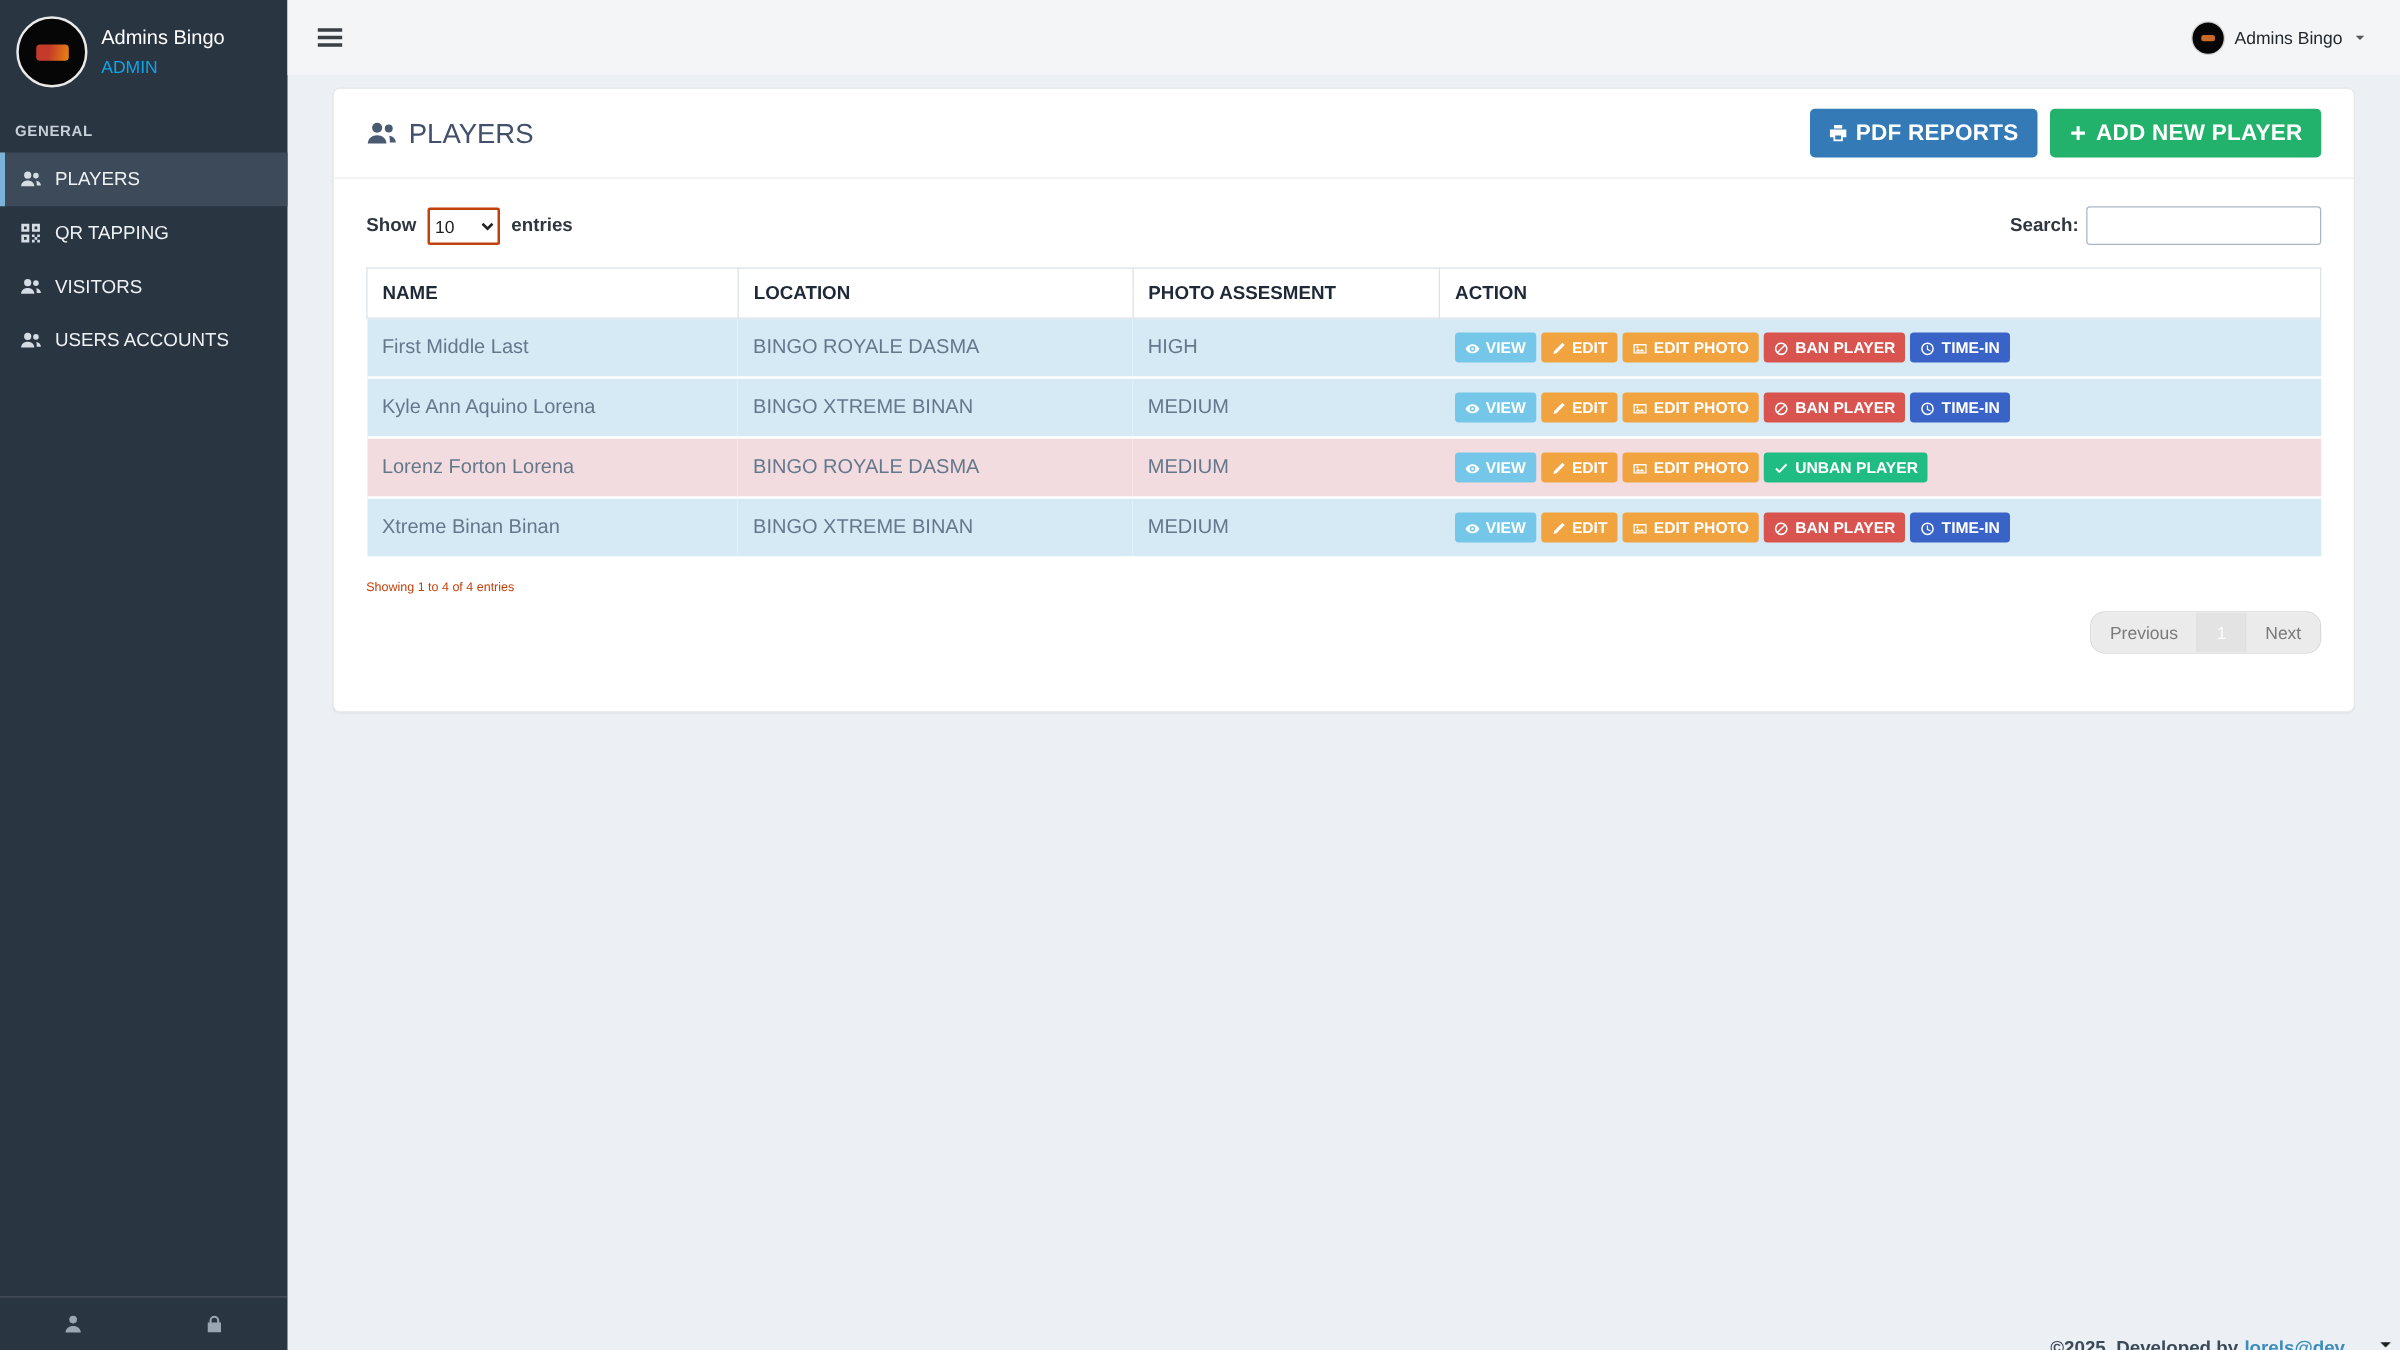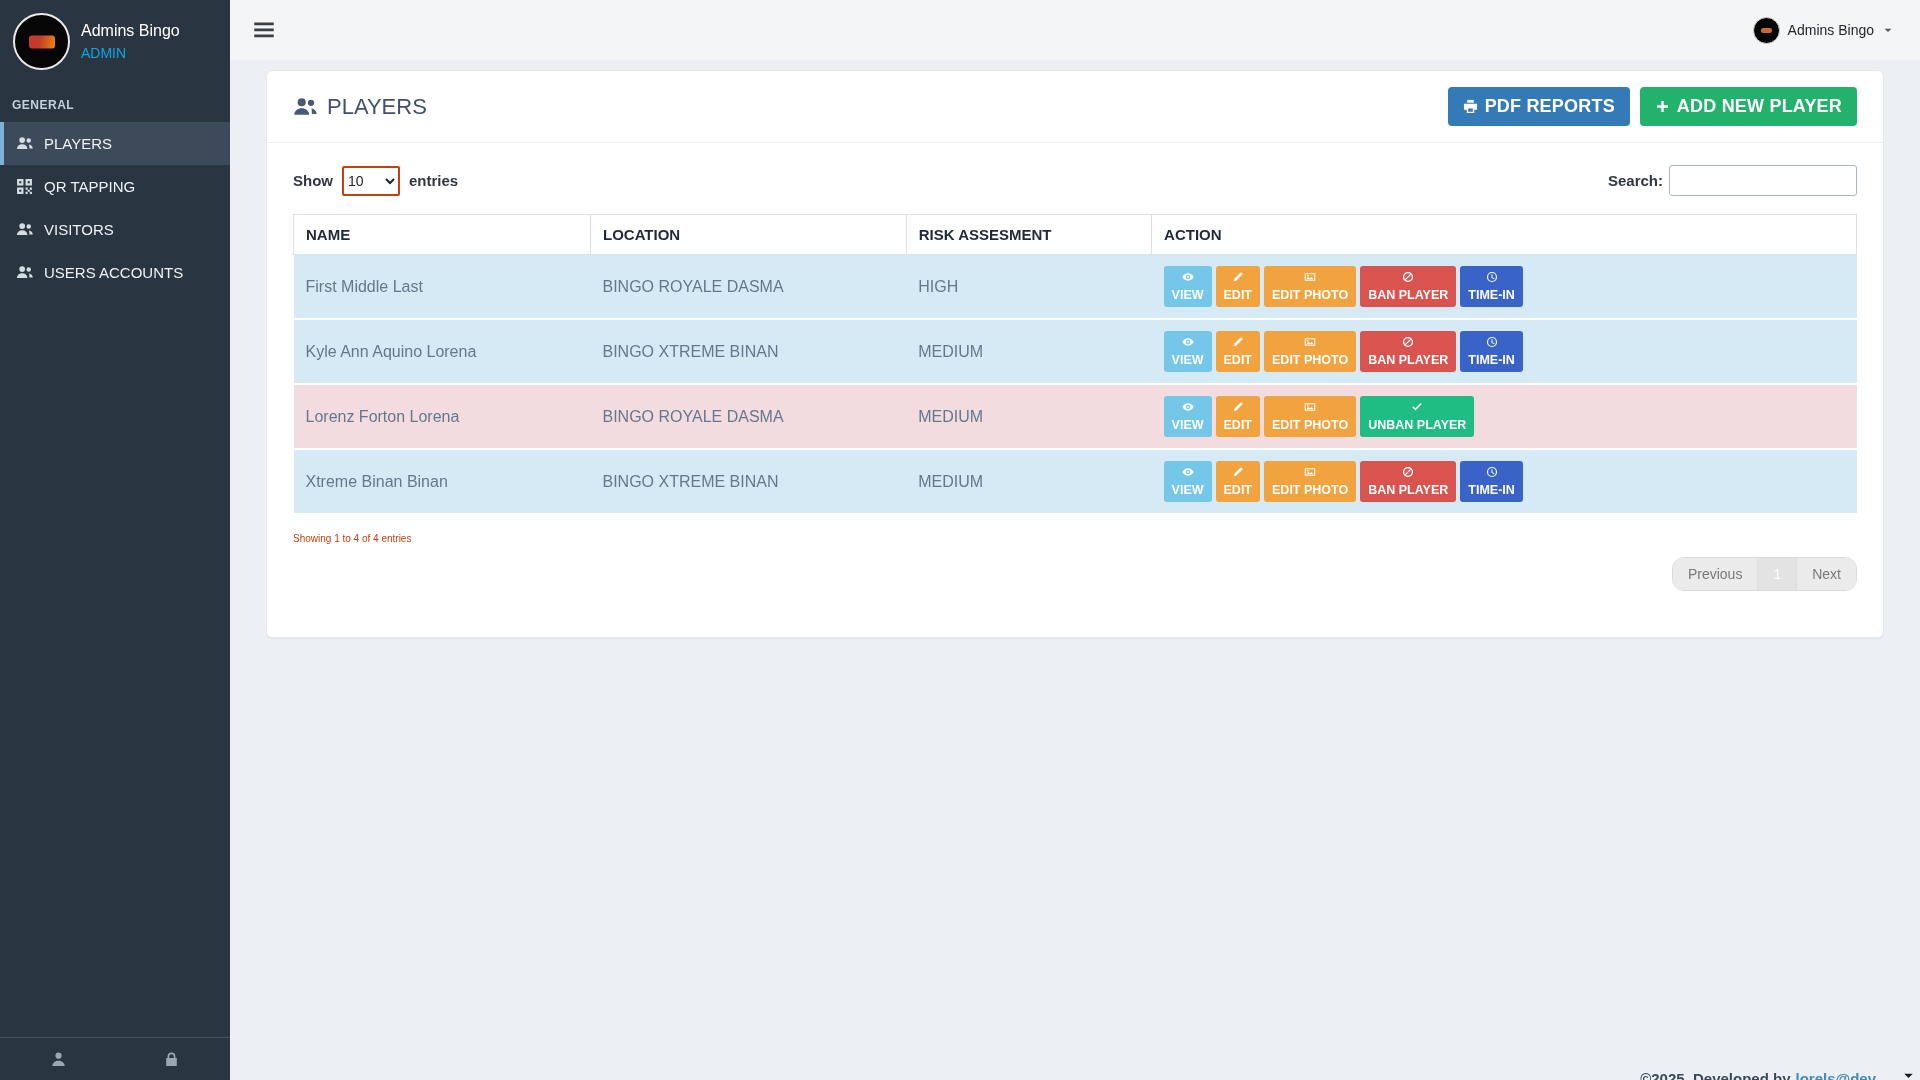--- a/index.html
+++ b/index.html
@@ -61,22 +61,22 @@
     font-size:14px; font-family:inherit; outline:none; }
 
   table.players { width:100%; border-collapse:collapse; }
   col.c-name { width:19%; } col.c-loc { width:20.2%; } col.c-risk { width:15.7%; } col.c-act { width:45.1%; }
   table.players thead th { text-align:left; font-size:15px; font-weight:bold; color:#1f2937; padding:11px 12px;
     border:1px solid #dce2e8; background:#fff; cursor:pointer; }
   table.players tbody td { font-size:16px; color:#64788c; padding:11px 12px; border-bottom:2px solid #fff; }
   tr.row-normal td { background:var(--row-info,#d5eaf5); }
   tr.row-banned td { background:var(--row-danger,#f3dcdf); }
   .actions { display:flex; gap:4px; align-items:center; }
-  .abtn { display:inline-flex; align-items:center; gap:5px; padding:5px 8px; border:none; border-radius:3px;
-    color:#fff; font-size:12.5px; font-weight:bold; font-family:inherit; cursor:pointer; white-space:nowrap;flex-direction:column; }
+  .abtn { display:inline-flex; align-items:flex-end; gap:5px; padding:5px 8px; border:none; border-radius:3px;
+    color:#fff; font-size:12.5px; font-weight:bold; font-family:inherit; cursor:pointer; white-space:nowrap; }
   .abtn .a-icon { display:inline-flex; font-size:12px; }
   .abtn-view  { background:var(--btn-view,#74c7e8); }
   .abtn-edit, .abtn-photo { background:var(--btn-warning,#f0a33f); }
   .abtn-ban   { background:var(--btn-danger,#d9534f); }
   .abtn-time  { background:var(--btn-time,#3a63c8); }
   .abtn-unban { background:var(--btn-unban,#1fbc84); }
 
   .table-footer { display:flex; justify-content:space-between; align-items:flex-start; margin-top:14px; }
   .tf-info { font-size:10px; color:#c2410c; padding-top:4px; }
   .pagination { display:flex; border:1px solid #d9d9d9; border-radius:12px; overflow:hidden; margin-top:28px; }
@@ -235,21 +235,21 @@
             <colgroup>
                 <col class="c-name">
                 <col class="c-loc">
                 <col class="c-risk">
                 <col class="c-act">
               </colgroup>
             <thead>
               <tr>
                 <th>NAME</th>
                 <th>LOCATION</th>
-                <th>RISK ASSESMENT</th>
+                <th>PHOTO ASSESMENT</th>
                 <th>ACTION</th>
               </tr>
             </thead>
             <tbody>
                 <tr class="row-normal">
                   <td>First Middle Last</td>
                   <td>BINGO ROYALE DASMA</td>
                   <td>HIGH</td>
                   <td>
                     <div class="actions">

